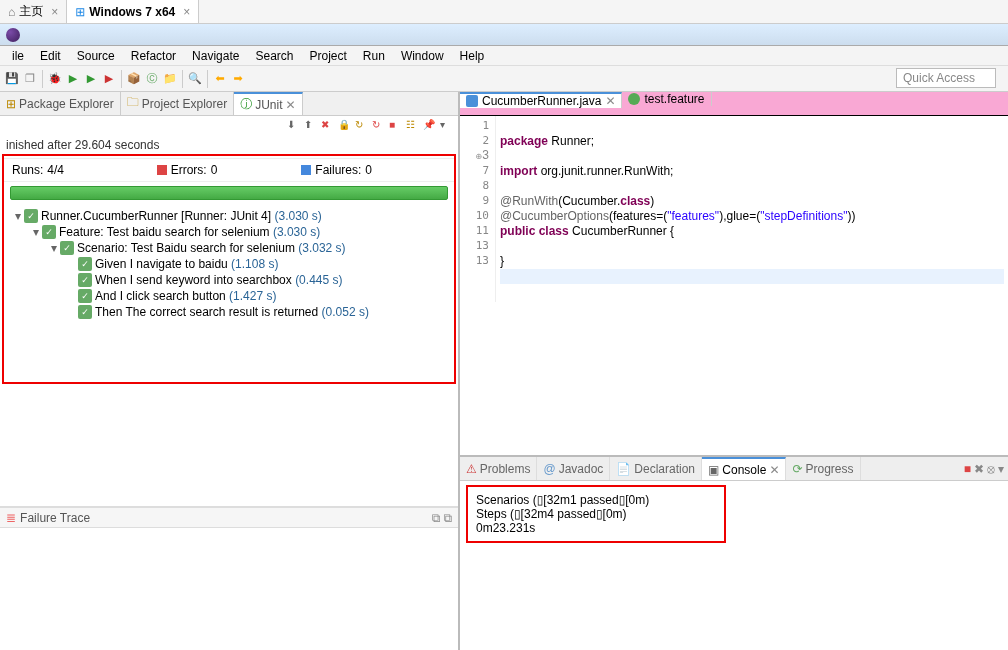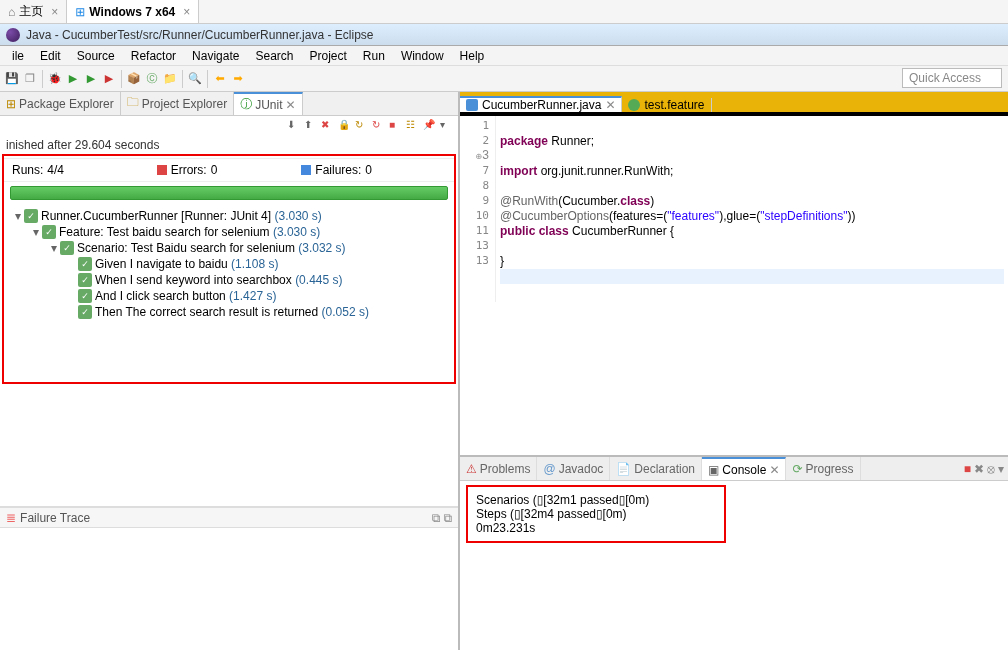--- a/index.html
+++ b/index.html
@@ -9,21 +9,21 @@
 .browser-tab.active { background: #fff; }
 .browser-tab .close { color: #888; cursor: pointer; margin-left: 4px; }
 .home-icon { color: #777; }
 .title-bar { height: 22px; background: linear-gradient(#def, #cde); border-bottom: 1px solid #aaa; display: flex; align-items: center; padding: 0 6px; color: #333; }
 .eclipse-icon { width: 14px; height: 14px; background: radial-gradient(circle at 30% 30%, #7b4ba8, #3e1f5c); border-radius: 50%; margin-right: 6px; }
 .menu-bar { height: 20px; background: #f4f4f4; border-bottom: 1px solid #ddd; display: flex; align-items: center; padding: 0 4px; }
 .menu-item { padding: 0 8px; cursor: default; }
 .toolbar-bar { height: 26px; background: #f4f4f4; border-bottom: 1px solid #ccc; display: flex; align-items: center; padding: 0 4px; gap: 2px; position: relative; }
 .tb-icon { width: 16px; height: 16px; display: inline-flex; align-items: center; justify-content: center; font-size: 11px; }
 .tb-sep { width: 1px; height: 18px; background: #ccc; margin: 0 2px; }
-.quick-access { position: absolute; right: 6px; top: 2px; border: 1px solid #bbb; padding: 2px 6px; background: #fff; color: #888; width: 100px; }
+.quick-access { position: absolute; right: 12px; top: 2px; border: 1px solid #bbb; padding: 2px 6px; background: #fff; color: #888; width: 100px; }
 .workspace { display: flex; height: 558px; }
 .left-pane { width: 460px; border-right: 2px solid #bbb; display: flex; flex-direction: column; }
 .left-tabs { height: 24px; border-bottom: 1px solid #ccc; display: flex; align-items: stretch; background: #f0f0f0; }
 .left-tabs .tab { display: flex; align-items: center; padding: 0 6px; border-right: 1px solid #ccc; gap: 3px; color: #555; }
 .left-tabs .tab.active { background: #fff; border-top: 2px solid #4a90d9; }
 .junit-toolbar { height: 20px; background: #fff; display: flex; align-items: center; justify-content: flex-end; padding: 0 4px; gap: 3px; }
 .jt-icon { width: 14px; height: 14px; font-size: 10px; color: #666; }
 .junit-status { padding: 2px 6px; color: #333; }
 .junit-counts { display: flex; padding: 4px 8px; border-top: 1px solid #eee; border-bottom: 1px solid #eee; }
 .jc { flex: 1; display: flex; align-items: center; gap: 4px; }
@@ -40,21 +40,21 @@
 .tt-indent3 { padding-left: 44px; }
 .tt-indent4 { padding-left: 62px; }
 .tt-exp { width: 12px; color: #666; text-align: center; }
 .tt-ico { width: 14px; height: 14px; display: inline-flex; align-items: center; justify-content: center; background: #6a6; color: #fff; border-radius: 2px; font-size: 9px; margin-right: 3px; }
 .tt-time { color: #2a6496; }
 .failure-trace { height: 22px; border-top: 2px solid #ddd; border-bottom: 1px solid #ddd; display: flex; align-items: center; padding: 0 6px; background: #f6f6f6; color: #555; gap: 4px; }
 .failure-trace .ft-icon { color: #e66; }
 .failure-trace .ft-actions { margin-left: auto; display: flex; gap: 3px; color: #888; }
 .failure-body { flex: 1; background: #fff; }
 .right-pane { flex: 1; display: flex; flex-direction: column; }
-.editor-tabs { height: 24px; border-bottom: 4px solid #000000; display: flex; align-items: flex-end; background: #eab308; }
+.editor-tabs { height: 24px; border-bottom: 1px solid #000000; display: flex; align-items: flex-start; background: #f9a8d4; }
 .editor-tabs .etab { display: flex; align-items: center; padding: 0 6px; gap: 4px; border-right: 1px solid #ccc; }
 .editor-tabs .etab.active { background: #fff; border-top: 2px solid #4a90d9; }
 .java-icon { width: 12px; height: 12px; background: #4a90d9; border-radius: 2px; display: inline-block; }
 .feature-icon { width: 12px; height: 12px; background: #5a5; border-radius: 50%; display: inline-block; }
 .editor-body { flex: 1; display: flex; background: #fff; font-family: Consolas, monospace; }
 .gutter { width: 36px; background: #fff; text-align: right; padding: 2px 6px 0 0; color: #888; border-right: 1px solid #eee; }
 .gutter div { height: 15px; line-height: 15px; font-family: Consolas, monospace; font-size: 11px; }
 .code { flex: 1; padding: 18px 4px; white-space: pre; line-height: 15px; font-size: 11px; }
 .code .kw { color: #7f0055; font-weight: bold; }
 .code .str { color: #2a00ff; }
@@ -80,21 +80,20 @@
   </div>
   <div class="browser-tab active">
     <span style="color:#1e88e5;">⊞</span>
     <b>Windows 7 x64</b>
     <span class="close">×</span>
   </div>
 </div>
 
 <div class="title-bar">
   <span class="eclipse-icon"></span>
-  <span>Java - CucumberTest/src/Runner/CucumberRunner.java - Eclipse</span>
 </div>
 
 <div class="menu-bar">
   <span class="menu-item">ile</span>
   <span class="menu-item">Edit</span>
   <span class="menu-item">Source</span>
   <span class="menu-item">Refactor</span>
   <span class="menu-item">Navigate</span>
   <span class="menu-item">Search</span>
   <span class="menu-item">Project</span>

